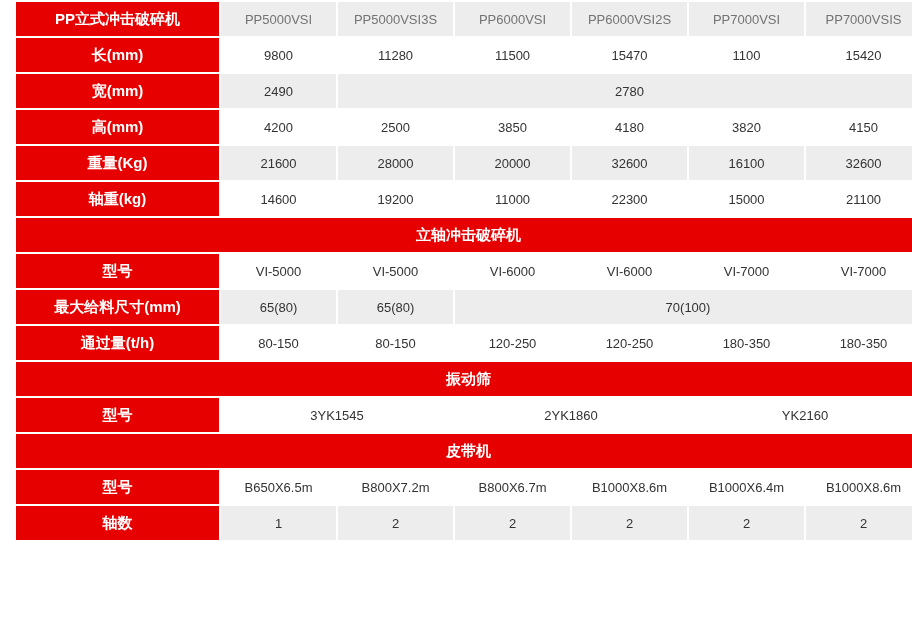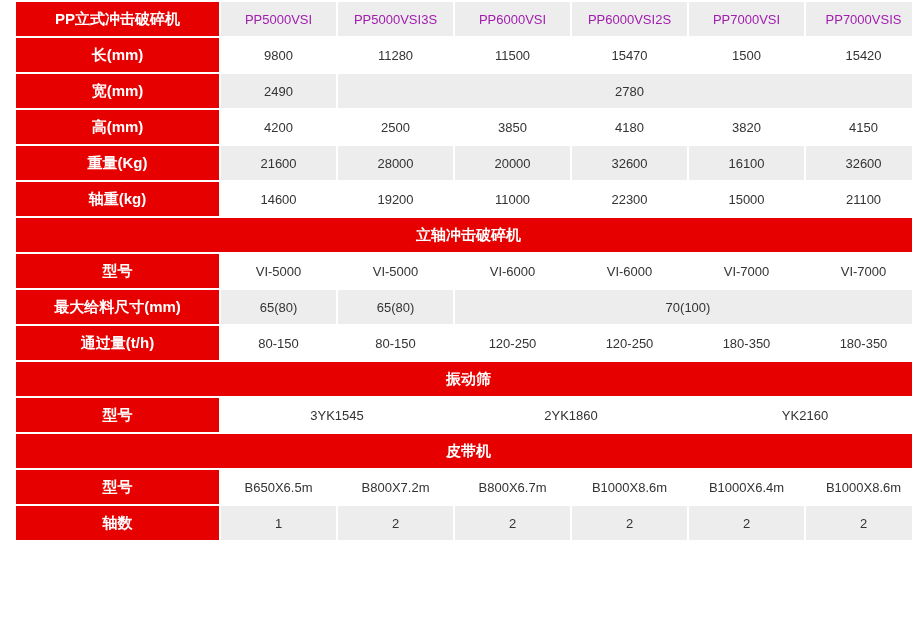--- a/index.html
+++ b/index.html
@@ -20,21 +20,21 @@
     white-space:nowrap;
   }
   td.red{
     background:#e60000;
     color:#ffffff;
     font-weight:bold;
     font-size:15px;
   }
   td.colhead{
     background:#ededed;
-    color:#a21caf;
+    color:#737373;
     font-size:13px;
   }
   td.v{
     background:#ffffff;
     color:#333333;
     font-size:13px;
   }
   tr:nth-child(odd) td.v{background:#ededed;}
 </style>
 </head>
@@ -61,21 +61,21 @@
       <td class="colhead">PP7000VSI</td>
       <td class="colhead">PP7000VSIS</td>
     </tr>
 
     <tr>
       <td class="red">长(mm)</td>
       <td class="v">9800</td>
       <td class="v">11280</td>
       <td class="v">11500</td>
       <td class="v">15470</td>
-      <td class="v">1500</td>
+      <td class="v">1100</td>
       <td class="v">15420</td>
     </tr>
     <tr>
       <td class="red">宽(mm)</td>
       <td class="v">2490</td>
       <td class="v" colspan="5">2780</td>
     </tr>
     <tr>
       <td class="red">高(mm)</td>
       <td class="v">4200</td>

